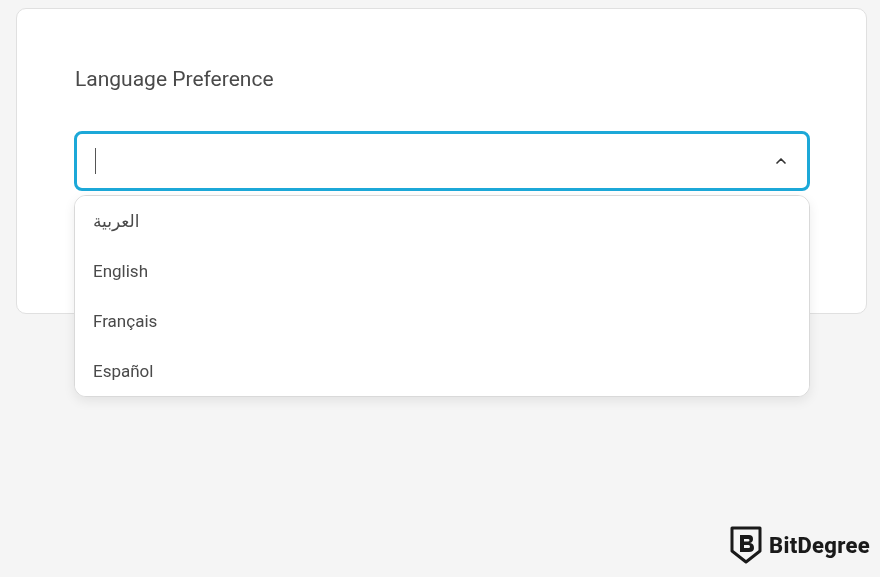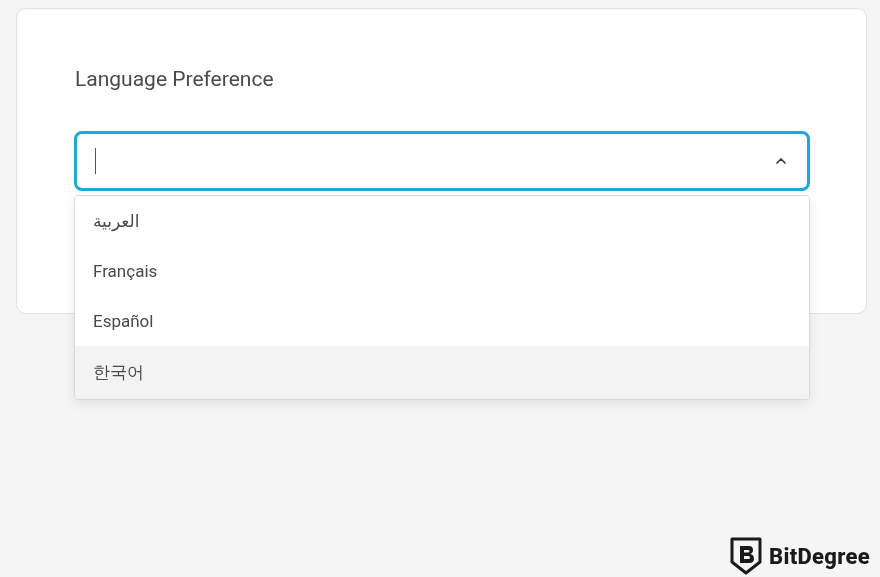--- a/index.html
+++ b/index.html
@@ -68,38 +68,38 @@
       display: flex;
       align-items: center;
     }
     .dropdown {
       position: absolute;
       left: 74px;
       top: 195px;
       width: 736px;
       background: #ffffff;
       border: 1px solid #d9d9d9;
-      border-radius: 4px;
+      border-radius: 12px;
       box-shadow: 0 4px 12px rgba(0,0,0,0.08);
       overflow: hidden;
     }
     .dropdown-option {
       padding: 15px 18px;
       font-size: 17px;
       color: #4a4a4a;
       cursor: pointer;
       background: #ffffff;
     }
     .dropdown-option.highlight {
       background: #f3f3f3;
     }
     .watermark {
       position: absolute;
       right: 10px;
-      bottom: 1px;
+      bottom: 12px;
       display: flex;
       align-items: center;
       gap: 6px;
     }
     .watermark-text {
       font-size: 22px;
       font-weight: 800;
       color: #1a1a1a;
       letter-spacing: 0.3px;
     }
@@ -119,23 +119,23 @@
   <input class="select-input" type="text" value="" style="">
   <span class="chevron-up">
     <svg width="16" height="16" viewBox="0 0 24 24" fill="none" stroke="currentColor" stroke-width="2.5" stroke-linecap="round" stroke-linejoin="round">
       <polyline points="18 15 12 9 6 15"></polyline>
     </svg>
   </span>
 </div>
 
 <div class="dropdown">
   <div class="dropdown-option">العربية</div>
+  <div class="dropdown-option">English</div>
   <div class="dropdown-option">Français</div>
   <div class="dropdown-option">Español</div>
-  <div class="dropdown-option highlight">한국어</div>
 </div>
 
 <div class="watermark">
   <span>
     <svg width="34" height="40" viewBox="0 0 34 40">
       <path d="M3 3 L31 3 L31 26 L17 37 L3 26 Z" fill="none" stroke="#1a1a1a" stroke-width="3" stroke-linejoin="round"></path>
       <path d="M11 10 L20 10 Q24 10 24 14 Q24 17 21 18 Q25 18.5 25 23 Q25 27 20 27 L11 27 Z M15 14 L15 16.5 L19 16.5 Q20.5 16.5 20.5 15.25 Q20.5 14 19 14 Z M15 20 L15 23 L19.5 23 Q21 23 21 21.5 Q21 20 19.5 20 Z" fill="#1a1a1a"></path>
     </svg>
   </span>
   <span class="watermark-text">BitDegree</span>

